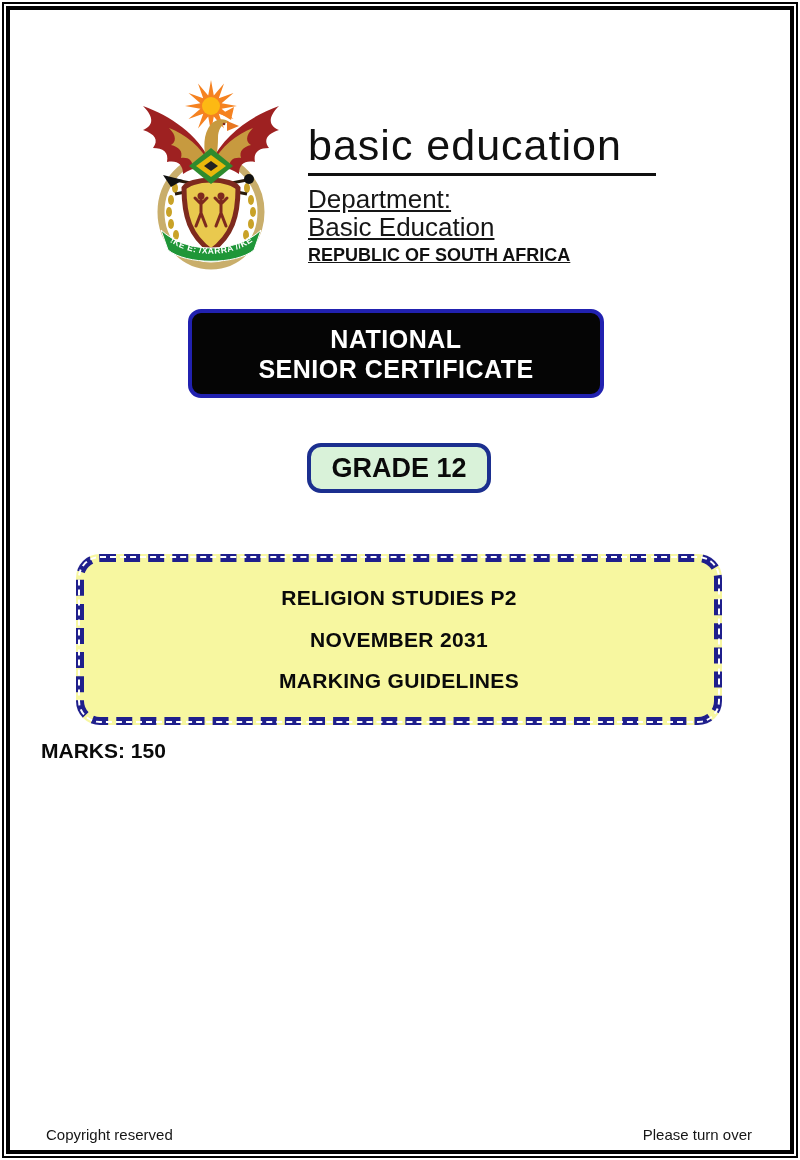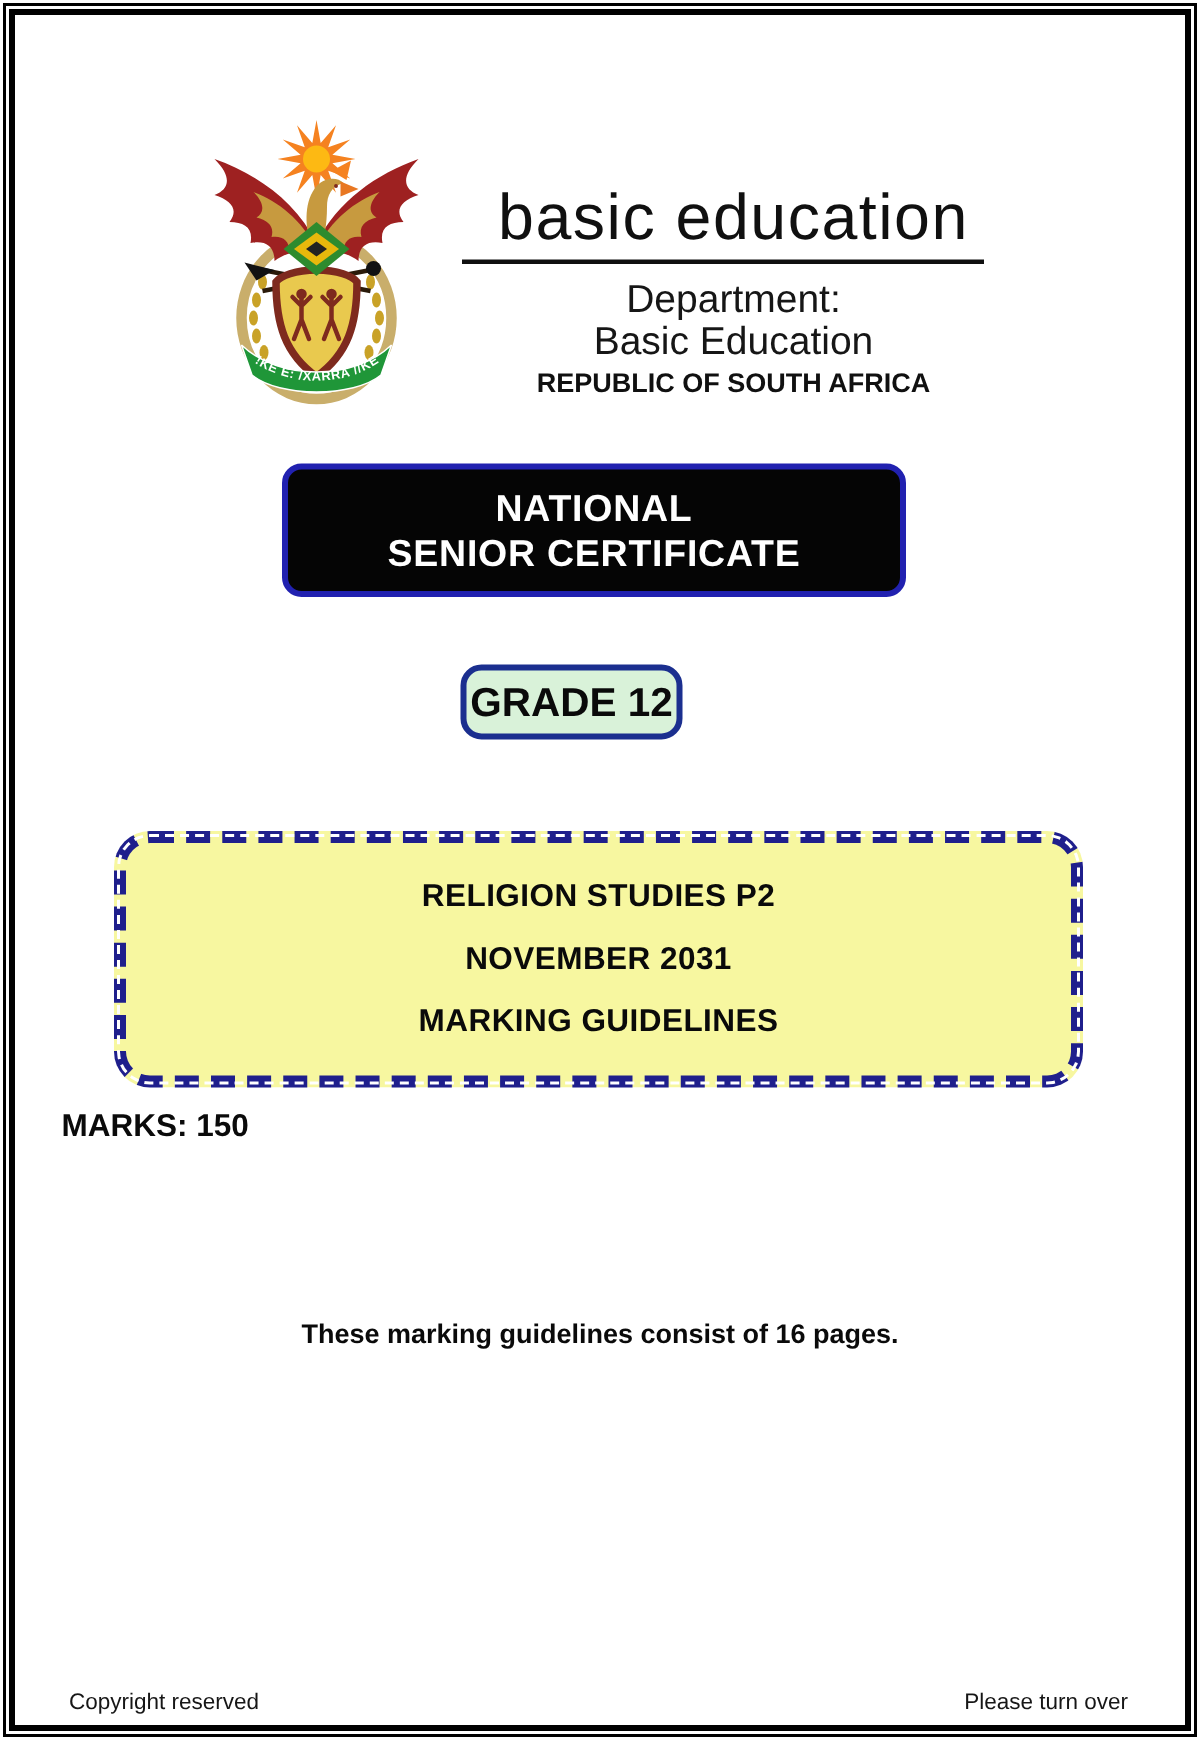--- a/index.html
+++ b/index.html
@@ -5,34 +5,34 @@
   html,body{margin:0;padding:0;background:#ffffff;}
   *{box-sizing:border-box;}
   body{font-family:"Liberation Sans", sans-serif;color:#111;}
   .sheet{position:relative;width:800px;height:1160px;background:#fff;overflow:hidden;}
   .frame-outer{position:absolute;inset:2px;border:2px solid #000;}
   .frame-inner{position:absolute;inset:2px;border:4px solid #000;}
   .content{position:absolute;inset:0;}
 
   
   .logo{position:absolute;left:131px;top:70px;width:140px;height:190px;}
-  .header-text{position:absolute;left:298px;top:112px;width:362px;text-align:center;}
+  .header-text{position:absolute;left:298px;top:112px;width:362px;}
   .brand{font-size:43px;line-height:46px;font-weight:400;letter-spacing:1px;color:#101010;}
   .brand-rule{width:348px;height:3px;background:#101010;margin-top:5px;}
-  .dept{font-size:26px;line-height:28px;margin-top:9px;font-weight:400;color:#161616;}
+  .dept{font-size:26px;line-height:28px;margin-top:9px;font-weight:400;color:#161616;text-decoration:underline;}
   .country{font-size:18px;line-height:28px;font-weight:700;color:#101010;letter-spacing:0px;}
 
   
   .nsc{position:absolute;left:178px;top:299px;width:416px;height:89px;
        background:#050505;border:4px solid #2121b0;border-radius:13px;
        display:flex;flex-direction:column;justify-content:center;align-items:center;}
   .nsc div{color:#fff;font-weight:700;font-size:25px;line-height:30px;letter-spacing:.5px;}
 
   
-  .grade{position:absolute;left:297px;top:433px;width:148px;height:50px;
+  .grade{position:absolute;left:297px;top:433px;width:184px;height:50px;
          background:#d9f2d9;border:4px solid #1b2f8f;border-radius:14px;
          display:flex;justify-content:center;align-items:center;
          font-weight:700;font-size:27px;color:#0a0a0a;}
 
   
   .exam{position:absolute;left:66px;top:544px;width:646px;height:171px;
         background:#f7f7a0;border:8px dashed #1f1f8c;border-radius:24px;
         display:flex;flex-direction:column;justify-content:space-evenly;align-items:center;
         padding:6px 0;}
   .exam::before{content:"";position:absolute;inset:-6px;border:2px dashed #ffffff;
@@ -140,21 +140,20 @@
         <div class="grade">GRADE 12</div>
 
         <div class="exam">
           <div>RELIGION STUDIES P2</div>
           <div>NOVEMBER 2031</div>
           <div>MARKING GUIDELINES</div>
         </div>
 
         <div class="marks">MARKS: 150</div>
 
-        <div class="note">These marking guidelines consist of 16 pages.</div>
 
         <div class="footer">
           <span>Copyright reserved</span>
           <span>Please turn over</span>
         </div>
 
       </div>
     </div>
   </div>
 </div>

